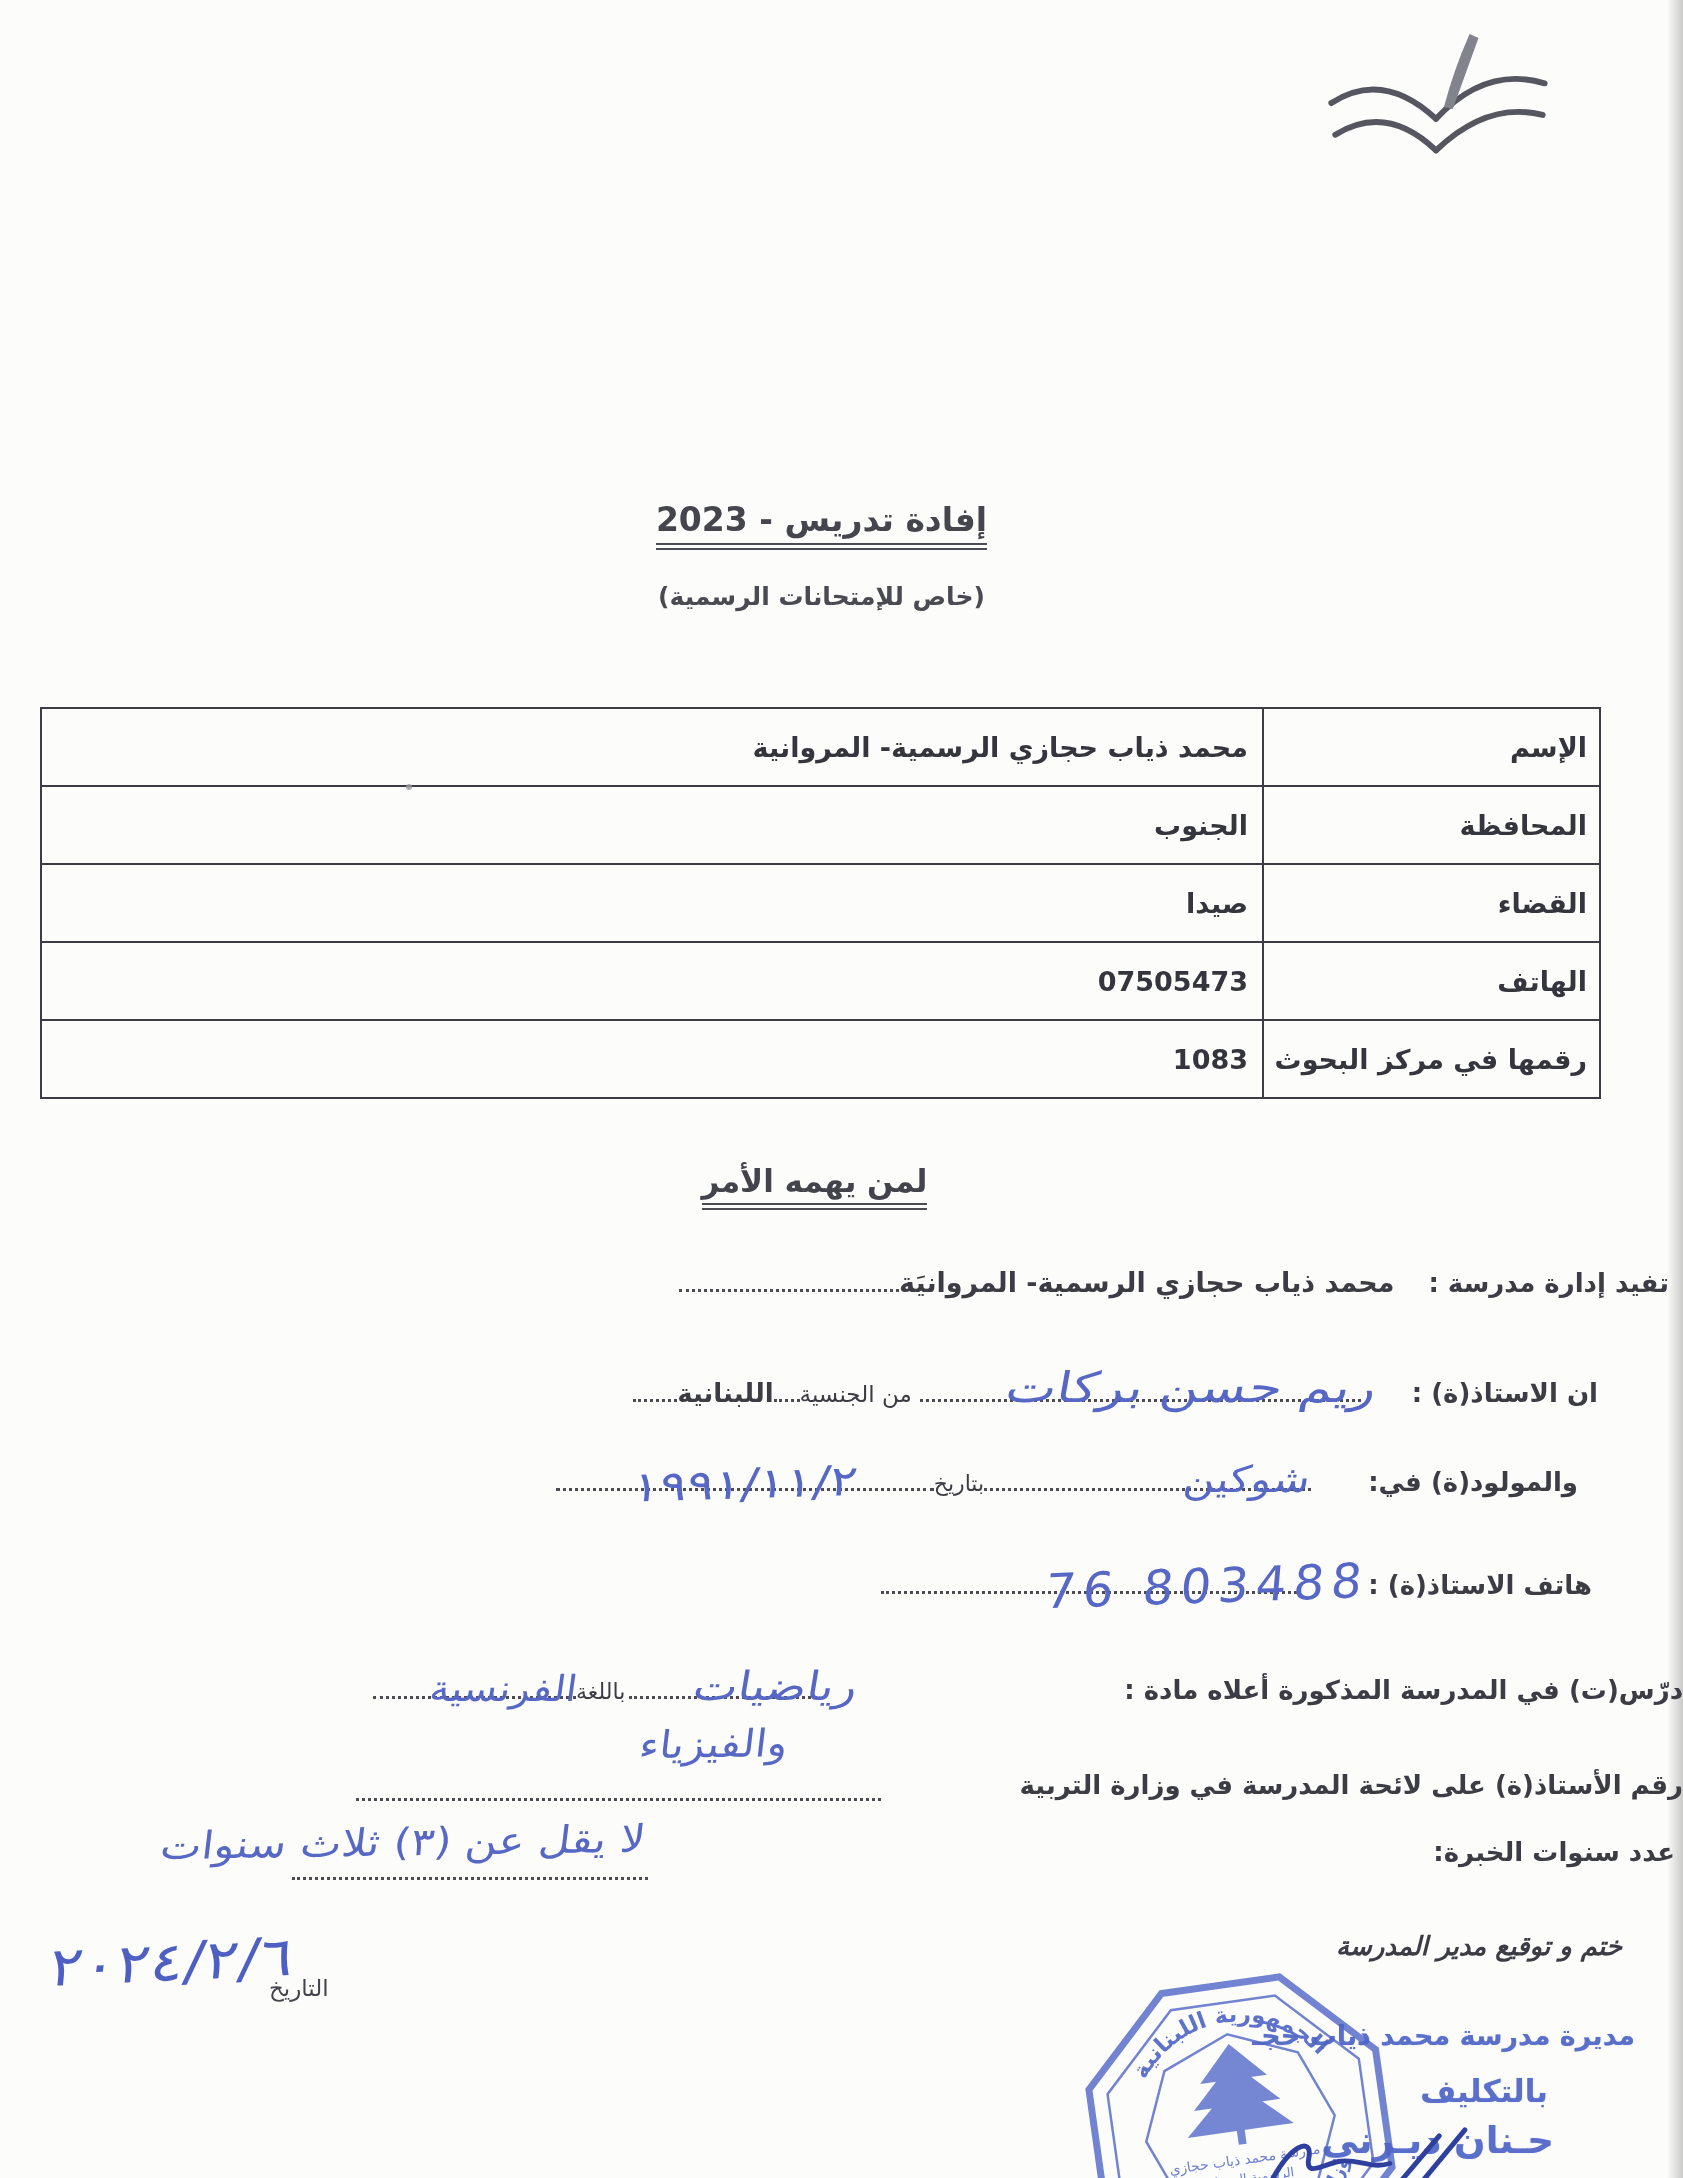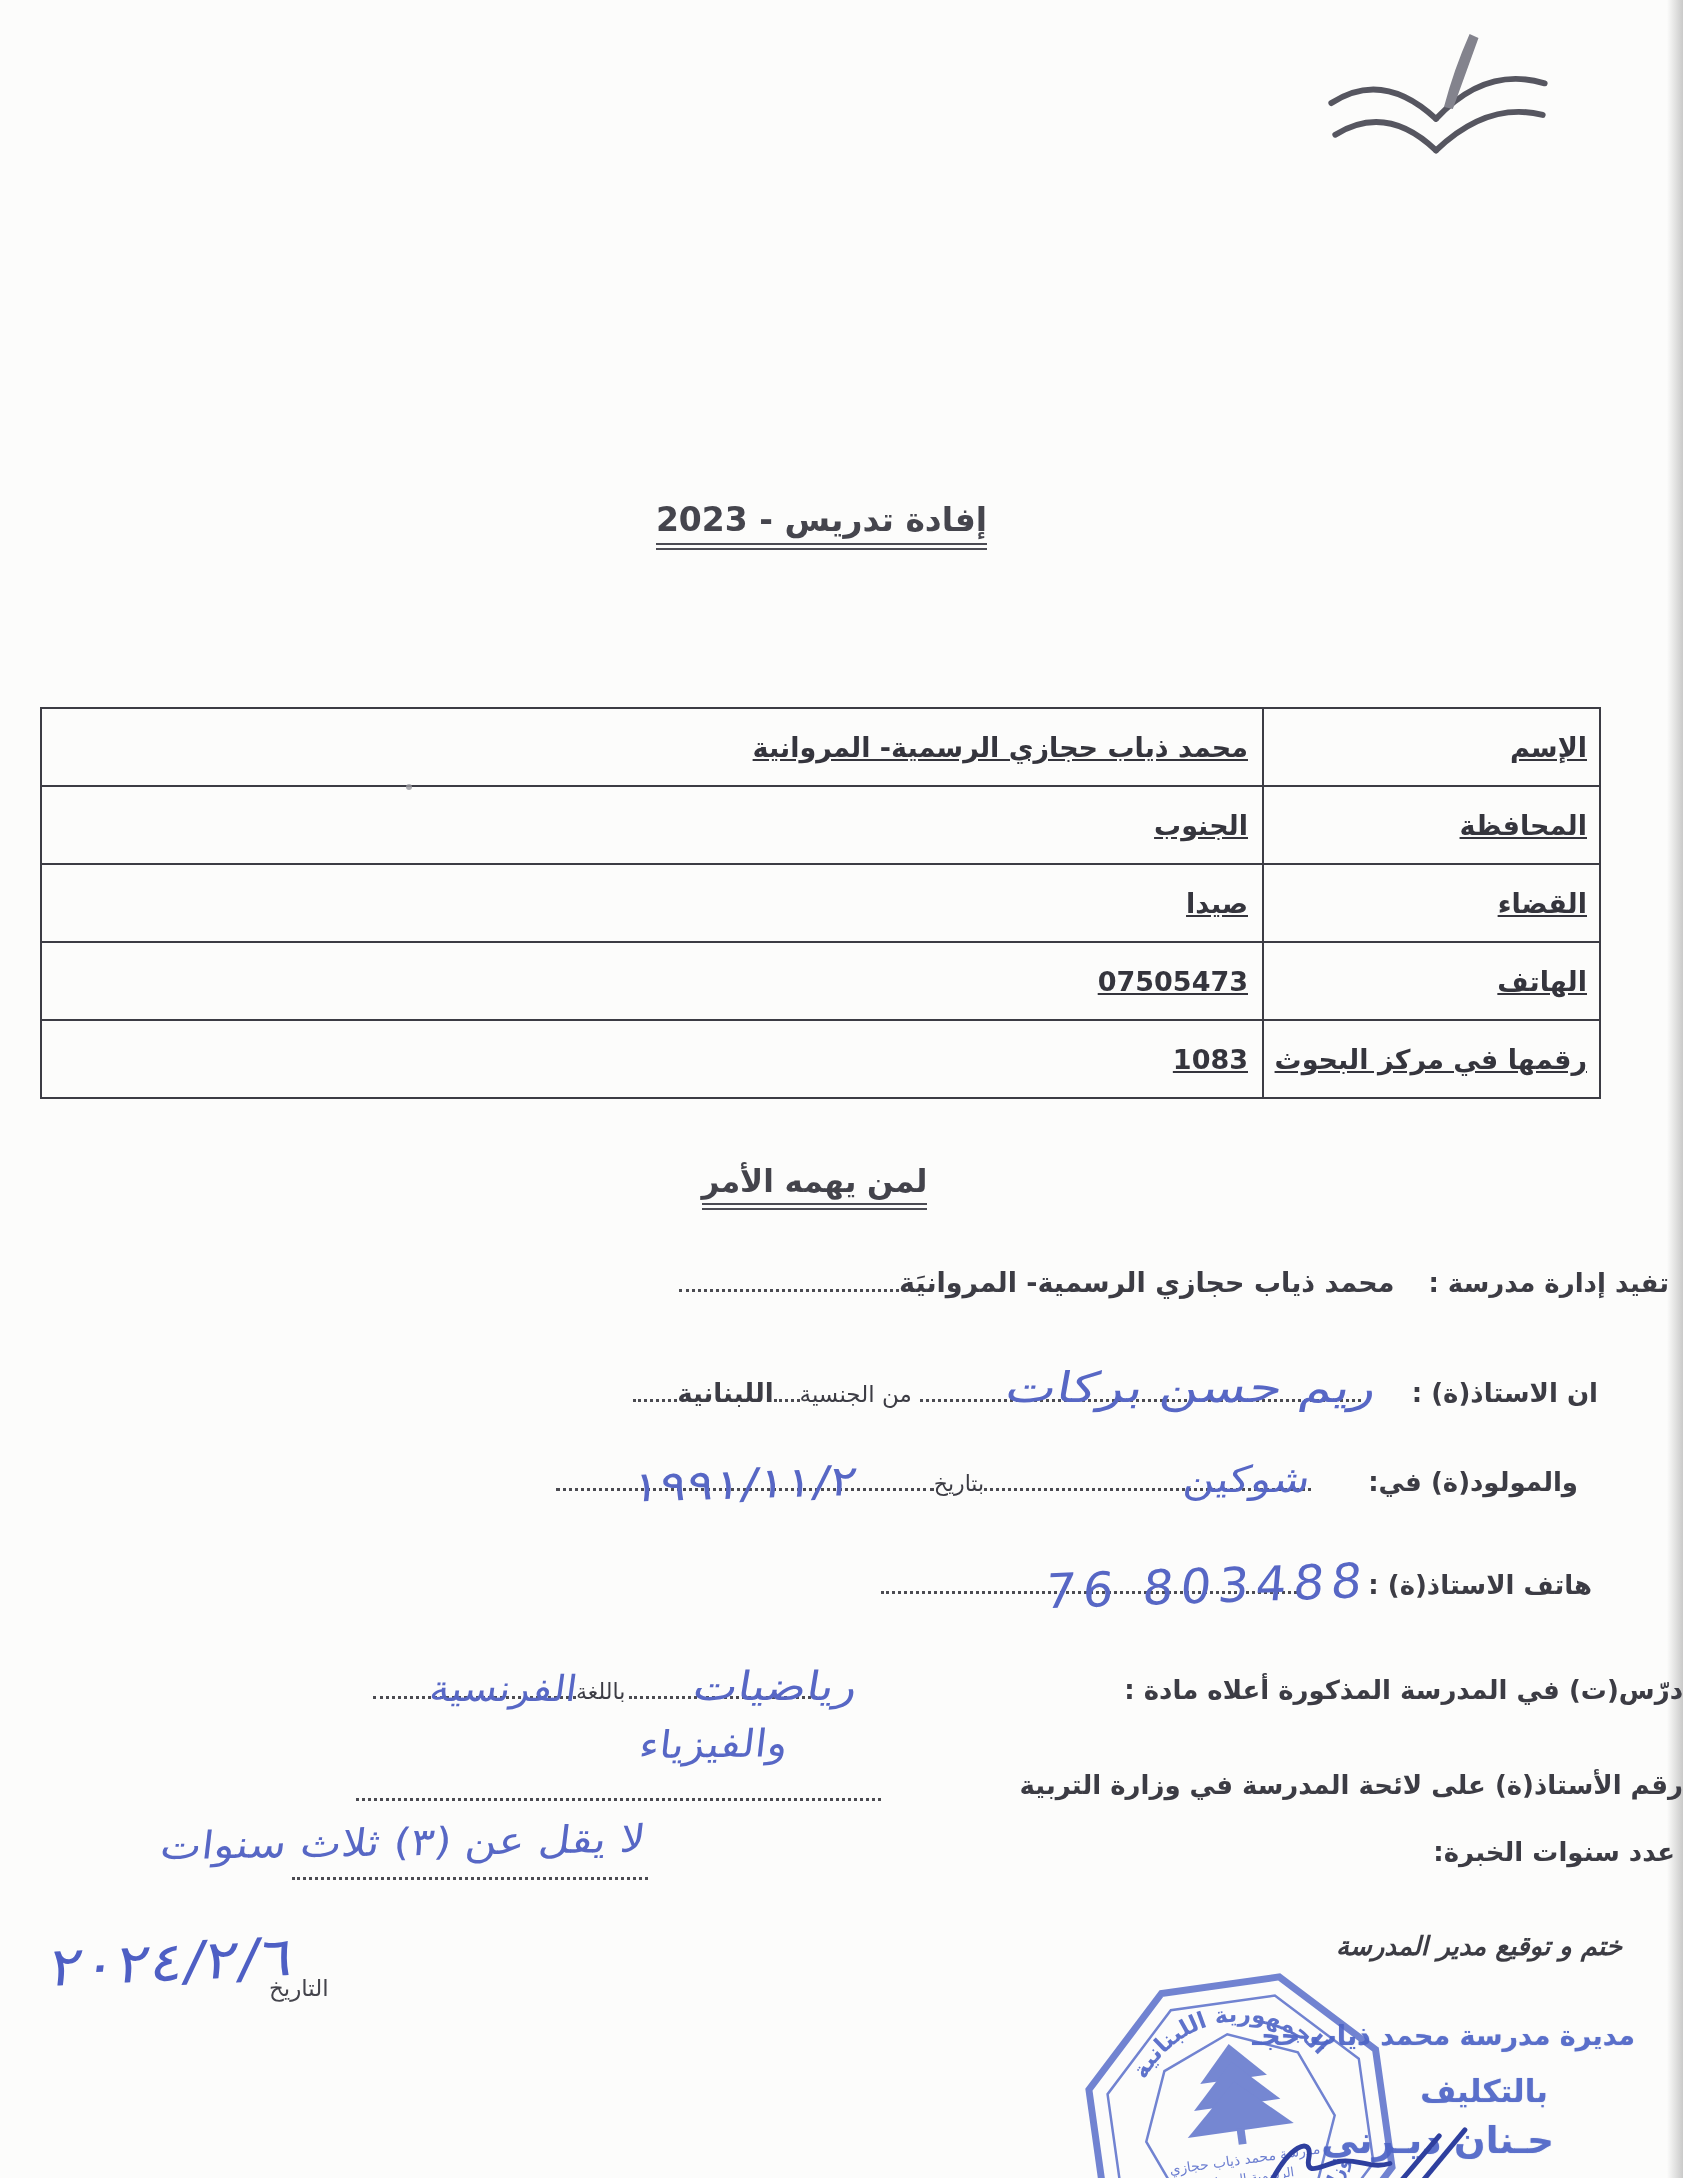--- a/index.html
+++ b/index.html
@@ -16,21 +16,21 @@
   .doc-title { position:absolute; top:500px; left:0; width:1643px; text-align:center;
     font-size:33px; font-weight:bold; color:#45454d; }
   .u { border-bottom:7px double #4b4b53; padding-bottom:4px; }
   .doc-subtitle { position:absolute; top:582px; left:0; width:1643px; text-align:center;
     font-size:25px; font-weight:bold; color:#4a4a52; }
   .section-heading { position:absolute; top:632px; right:14px;
     font-size:34px; font-weight:bold; color:#43434b; }
   .info-table { position:absolute; top:707px; right:82px; width:1561px;
     border-collapse:collapse; table-layout:fixed; }
   .info-table td { border:2px solid #3c3c44; height:74px; font-size:27px;
-    font-weight:bold; color:#35353d; vertical-align:middle;text-decoration:underline; }
+    font-weight:bold; color:#35353d; vertical-align:middle; }
   .info-table td.lbl { width:322px; text-align:right; padding-right:12px; }
   .info-table td.val { text-align:right; padding-right:14px; }
   .artifact { position:absolute; left:406px; top:784px; width:6px; height:6px;
     background:#9a9aa0; border-radius:50%; opacity:.8; }
   .concern-heading { position:absolute; top:1163px; left:0; width:1629px; text-align:center;
     font-size:31px; font-weight:bold; color:#43434b; }
   .body-row { position:absolute; white-space:nowrap; font-size:26px; font-weight:bold;
     color:#3c3c44; direction:rtl; }
   .gap { display:inline-block; height:1px; }
   .norm { font-weight:normal; font-size:23px; }
@@ -67,20 +67,21 @@
       <path d="M14,74 Q66,40 120,90"></path>
       <path d="M120,90 Q170,36 230,54"></path>
       <path d="M18,106 Q70,74 120,122"></path>
       <path d="M120,122 Q172,72 228,86"></path>
     </g>
     <path d="M154,4 Q138,40 128,78 L137,80 Q150,44 163,8 Z" fill="#83838d"></path>
   </svg>
 
 
   <div class="doc-title"><span class="u">إفادة تدريس - 2023</span></div>
+  <div class="doc-subtitle">(خاص للإمتحانات الرسمية)</div>
 
 
   <table class="info-table">
     <tbody>
       <tr>
         <td class="lbl">الإسم</td>
         <td class="val">محمد ذياب حجازي الرسمية- المروانية</td>
       </tr>
       <tr>
         <td class="lbl">المحافظة</td>

